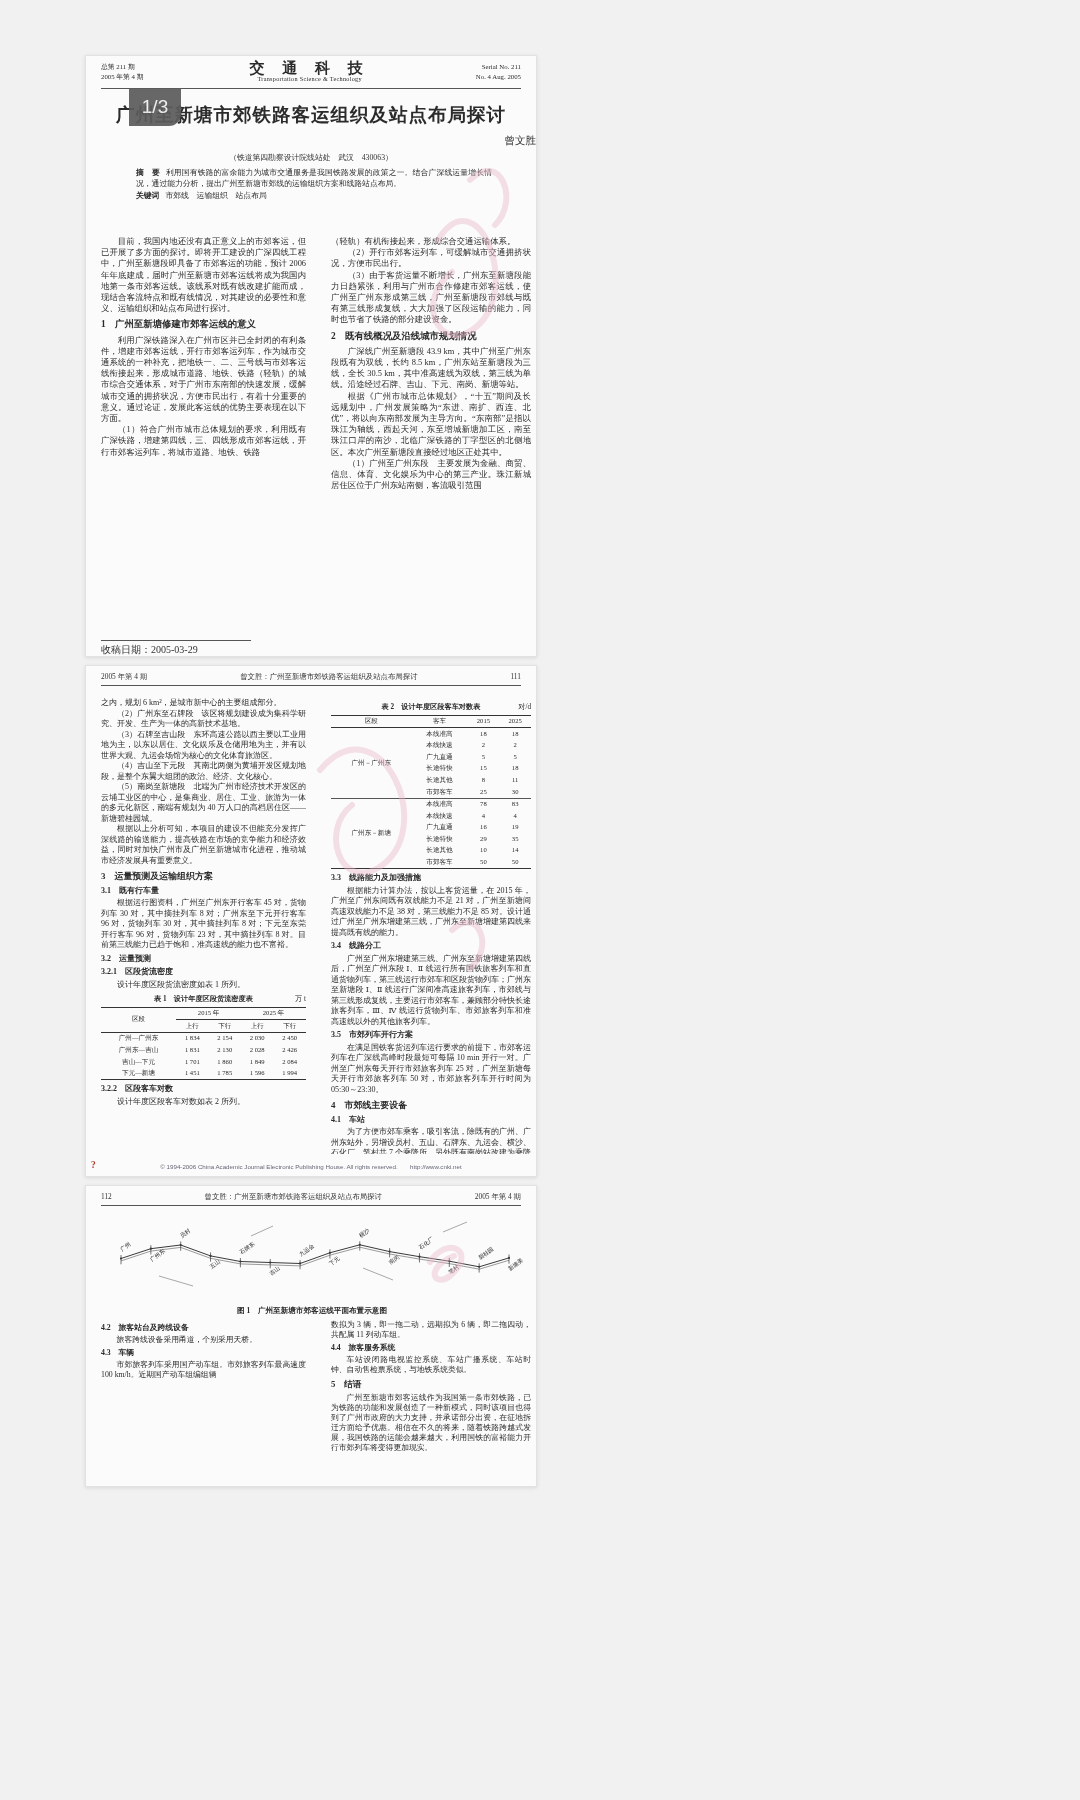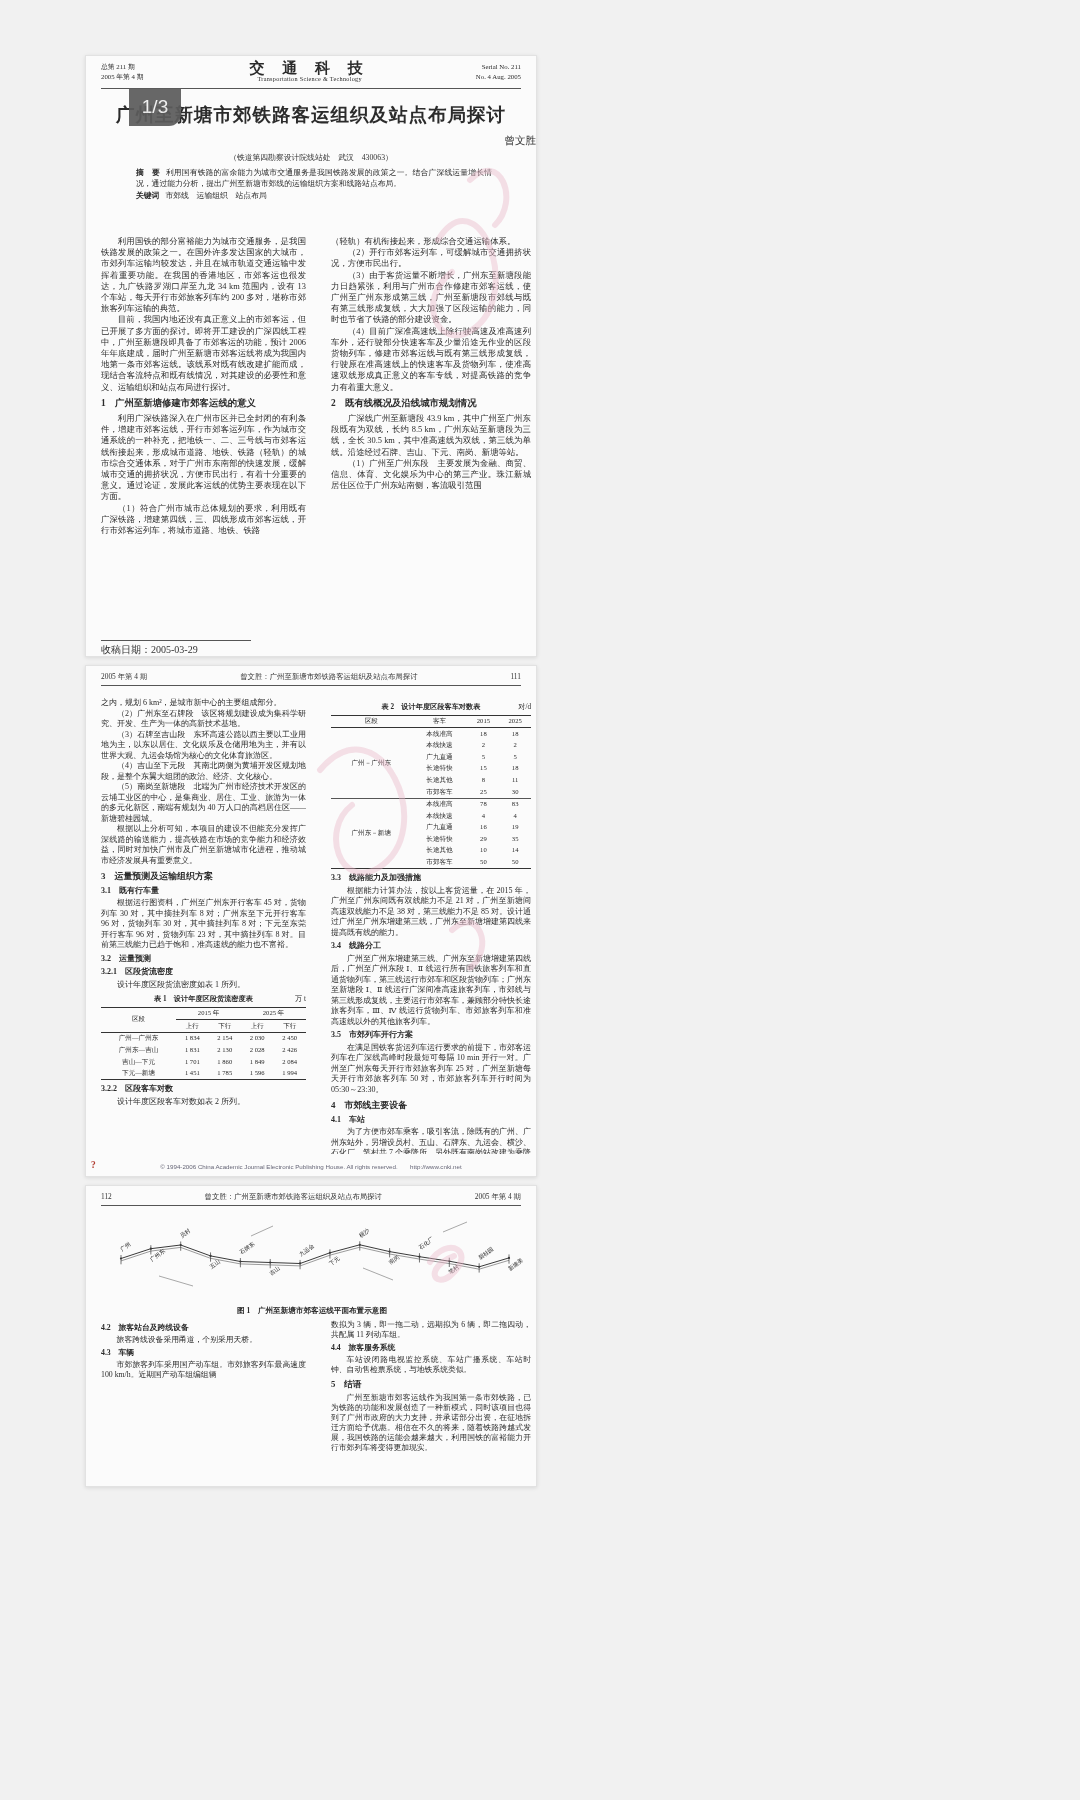--- a/index.html
+++ b/index.html
@@ -98,33 +98,32 @@
       </div>
     </div>
     <div class="title">广州至新塘市郊铁路客运组织及站点布局探讨</div>
     <div class="author">曾文胜</div>
     <div class="affil">（铁道第四勘察设计院线站处　武汉　430063）</div>
     <div class="absblock">
       <div><b>摘　要</b><span>利用国有铁路的富余能力为城市交通服务是我国铁路发展的政策之一。结合广深线运量增长情况，通过能力分析，提出广州至新塘市郊线的运输组织方案和线路站点布局。</span></div>
       <div class="kwline"><b>关键词</b><span>市郊线　运输组织　站点布局</span></div>
     </div>
     <div class="col col-l">
-        <div class="blk p">利用国铁的部分富裕能力为城市交通服务，是我国铁路发展的政策之一。在国外许多发达国家的大城市，市郊列车运输均较发达，并且在城市轨道交通运输中发挥着重要功能。在我国的香港地区，市郊客运也很发达，九广铁路罗湖口岸至九龙 34 km 范围内，设有 13 个车站，每天开行市郊旅客列车约 200 多对，堪称市郊旅客列车运输的典范。</div>
         <div class="blk p">目前，我国内地还没有真正意义上的市郊客运，但已开展了多方面的探讨。即将开工建设的广深四线工程中，广州至新塘段即具备了市郊客运的功能，预计 2006 年年底建成，届时广州至新塘市郊客运线将成为我国内地第一条市郊客运线。该线系对既有线改建扩能而成，现结合客流特点和既有线情况，对其建设的必要性和意义、运输组织和站点布局进行探讨。</div>
         <div class="blk h">1　广州至新塘修建市郊客运线的意义</div>
         <div class="blk p">利用广深铁路深入在广州市区并已全封闭的有利条件，增建市郊客运线，开行市郊客运列车，作为城市交通系统的一种补充，把地铁一、二、三号线与市郊客运线衔接起来，形成城市道路、地铁、铁路（轻轨）的城市综合交通体系，对于广州市东南部的快速发展，缓解城市交通的拥挤状况，方便市民出行，有着十分重要的意义。通过论证，发展此客运线的优势主要表现在以下方面。</div>
         <div class="blk p">（1）符合广州市城市总体规划的要求，利用既有广深铁路，增建第四线，三、四线形成市郊客运线，开行市郊客运列车，将城市道路、地铁、铁路</div>
       </div>
     <div class="col col-r">
         <div class="blk pc">（轻轨）有机衔接起来，形成综合交通运输体系。</div>
         <div class="blk p">（2）开行市郊客运列车，可缓解城市交通拥挤状况，方便市民出行。</div>
         <div class="blk p">（3）由于客货运量不断增长，广州东至新塘段能力日趋紧张，利用与广州市合作修建市郊客运线，使广州至广州东形成第三线，广州至新塘段市郊线与既有第三线形成复线，大大加强了区段运输的能力，同时也节省了铁路的部分建设资金。</div>
-        <div class="blk p">（4）目前广深准高速线上除行驶高速及准高速列车外，还行驶部分快速客车及少量沿途无作业的区段货物列车，修建市郊客运线与既有第三线形成复线，行驶原在准高速线上的快速客车及货物列车，使准高速双线形成真正意义的客车专线，对提高铁路的竞争力有着重大意义。</div>
         <div class="blk h">2　既有线概况及沿线城市规划情况</div>
         <div class="blk p">广深线广州至新塘段 43.9 km，其中广州至广州东段既有为双线，长约 8.5 km，广州东站至新塘段为三线，全长 30.5 km，其中准高速线为双线，第三线为单线。沿途经过石牌、吉山、下元、南岗、新塘等站。</div>
+        <div class="blk p">根据《广州市城市总体规划》，“十五”期间及长远规划中，广州发展策略为“东进、南扩、西连、北优”，将以向东南部发展为主导方向。“东南部”是指以珠江为轴线，西起天河，东至增城新塘加工区，南至珠江口岸的南沙，北临广深铁路的丁字型区的北侧地区。本次广州至新塘段直接经过地区正处其中。</div>
         <div class="blk p">（1）广州至广州东段　主要发展为金融、商贸、信息、体育、文化娱乐为中心的第三产业。珠江新城居住区位于广州东站南侧，客流吸引范围</div>
       </div>
     <div class="received">收稿日期：2005-03-29</div>
   </div>
 
   <div class="page" id="page2">
     <div class="ph">
       <span>2005 年第 4 期</span>
       <span>曾文胜：广州至新塘市郊铁路客运组织及站点布局探讨</span>
       <span>111</span>

